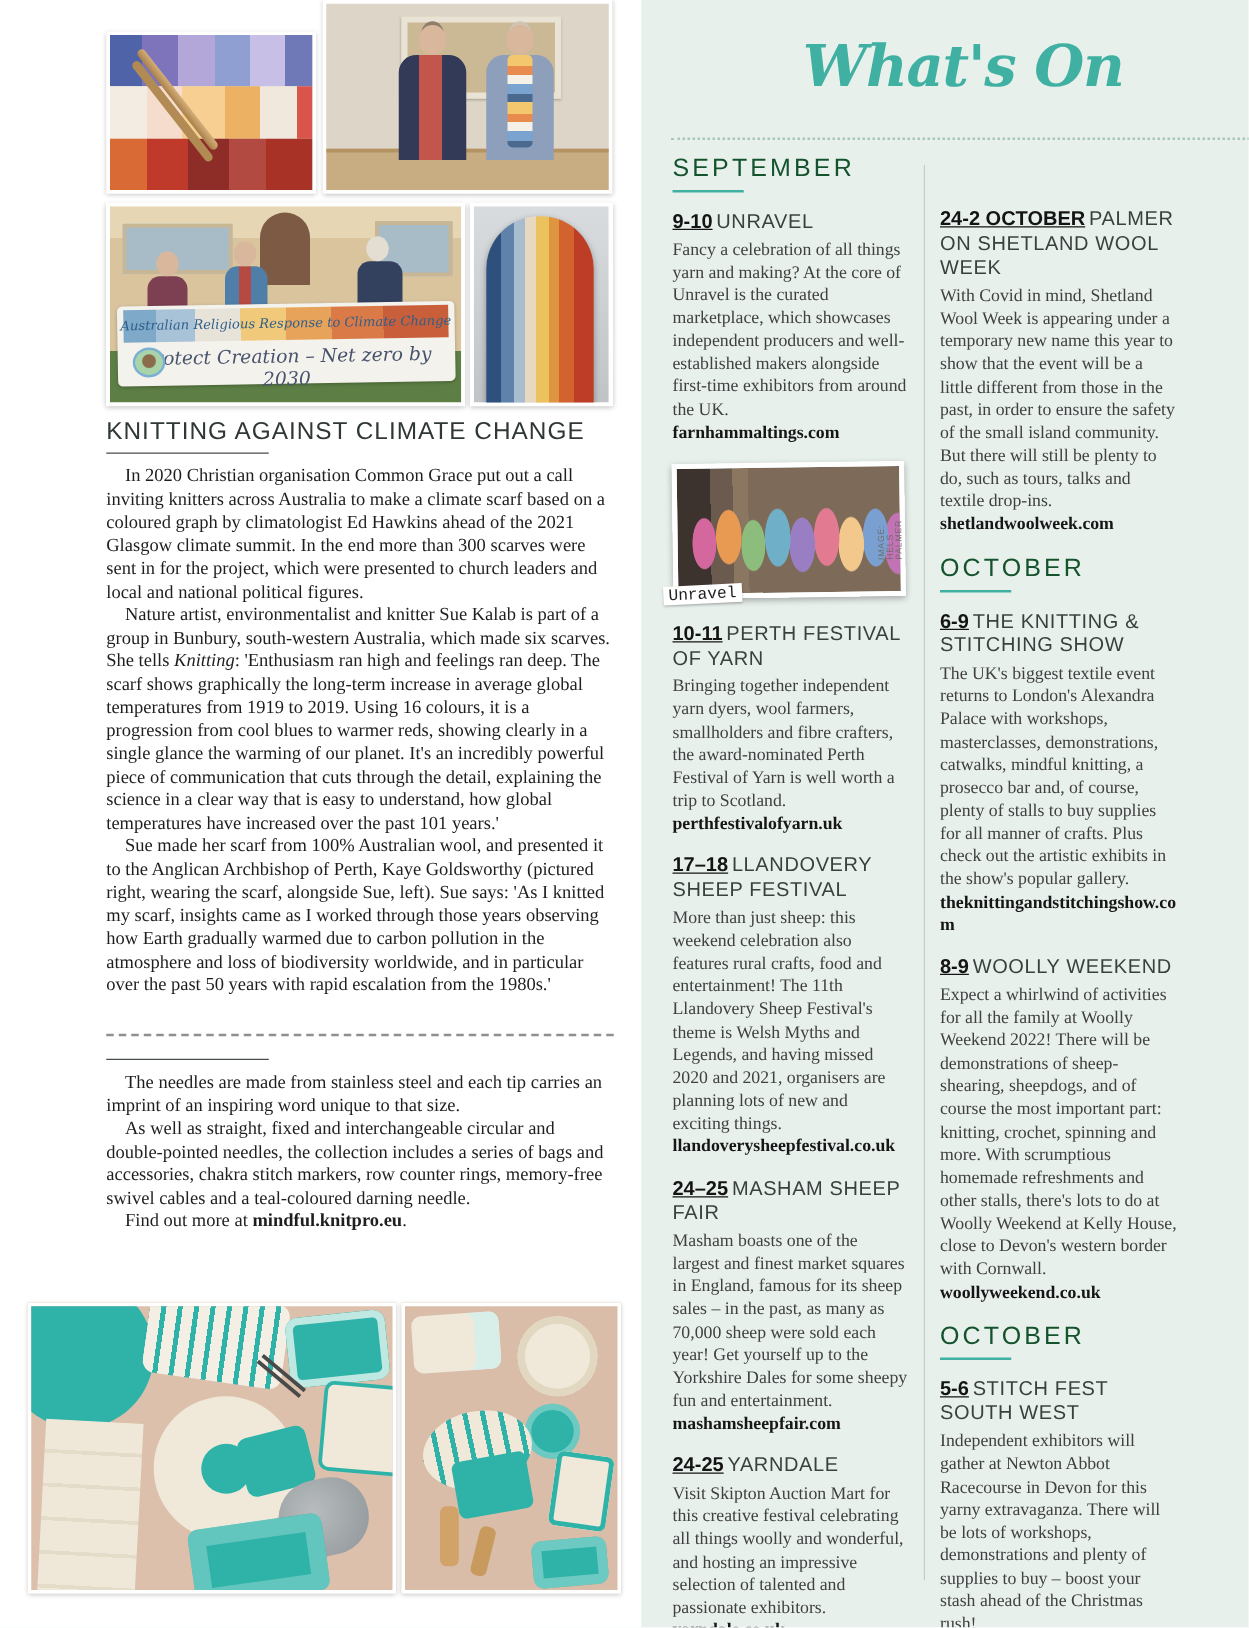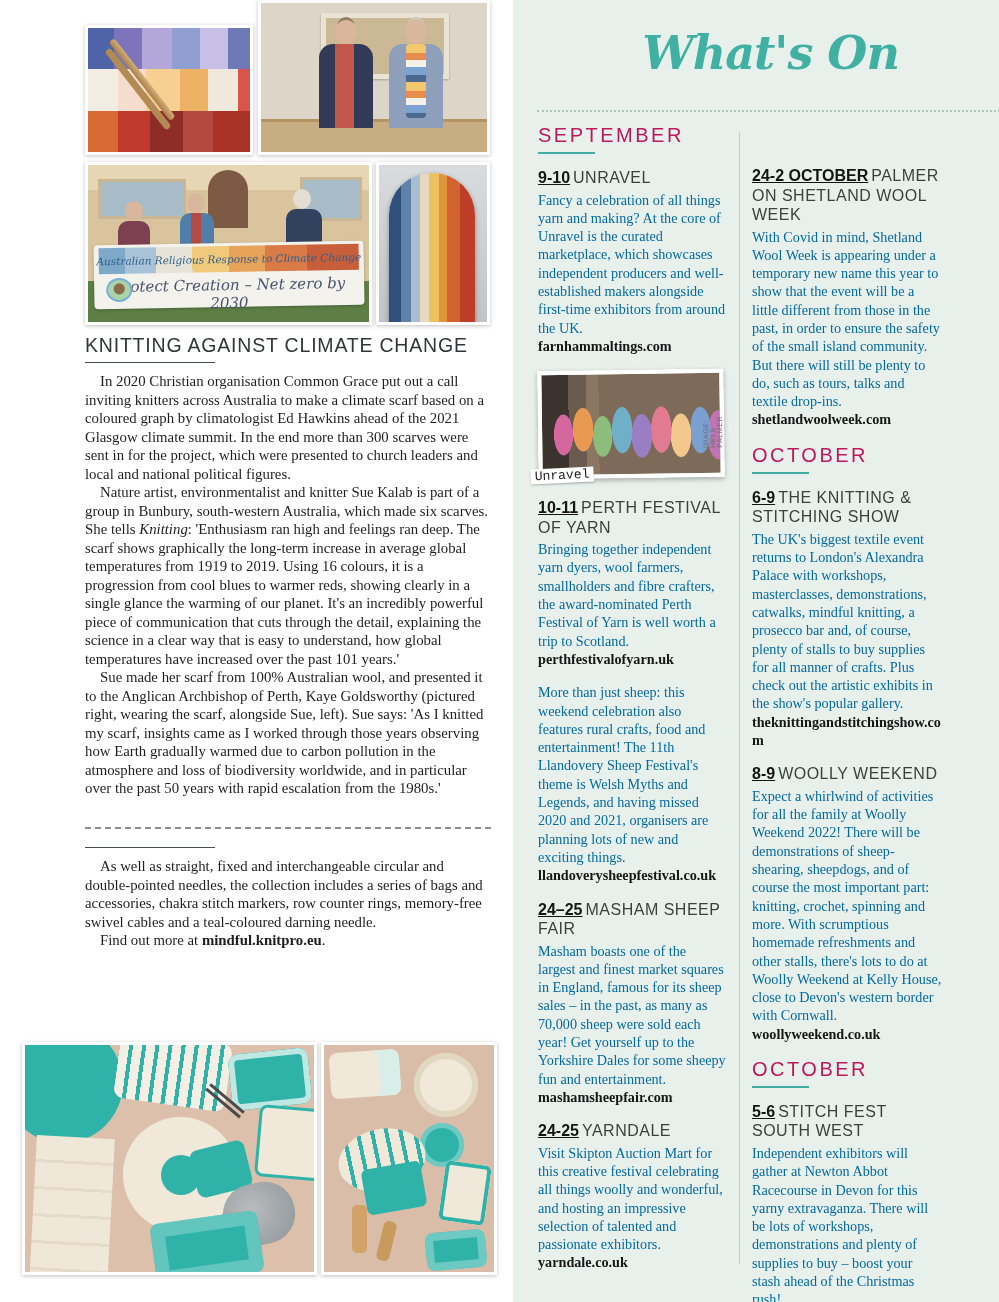--- a/index.html
+++ b/index.html
@@ -83,30 +83,30 @@
 
   
   #whatson{position:absolute;left:513px;top:0;width:515px;height:1302px;background:#e8f0ec;}
   .wo-title{position:absolute;top:26px;left:0;width:100%;text-align:center;
      font:italic 700 46px "DejaVu Serif",serif;color:#3fb0a2;letter-spacing:-1px;}
   .wo-dotted{position:absolute;left:24px;right:24px;top:110px;border-top:2px dotted #a9c6bc;}
   .wo-divider{position:absolute;left:226px;top:132px;height:1132px;width:1px;background:#c3cec8;}
   .wo-col{position:absolute;box-sizing:border-box;}
   .wo-col-l{left:25px;top:124px;width:188px;}
   .wo-col-r{left:239px;top:166px;width:191px;}
-  .wo-head{font:400 20px "Liberation Sans",sans-serif;letter-spacing:2.5px;color:#be185d;}
+  .wo-head{font:400 20px "Liberation Sans",sans-serif;letter-spacing:2.5px;color:#14532d;}
   .wo-head-rule{width:57px;border-top:2px solid #3fb0a2;margin:5px 0 0;}
   .wo-col-l > .wo-events{margin-top:14px;}
   .wo-col-r .wo-head{margin-top:4px;}
   .wo-col-r .wo-head-rule{margin-bottom:14px;}
   .event{margin-bottom:15px;}
   .ev-title{font-family:"Liberation Sans",sans-serif;font-size:16px;line-height:19.5px;
      letter-spacing:.5px;color:#3a403e;margin-bottom:3px;}
   .ev-date{font-weight:700;color:#141414;margin-right:3px;letter-spacing:0;text-decoration:underline;}
-  .ev-body{margin:0;font-size:14.2px;line-height:18.3px;color:#0369a1;}
+  .ev-body{margin:0;font-size:14.2px;line-height:18.3px;color:#404040;}
   .ev-link{font-size:14.2px;line-height:18.3px;font-weight:700;color:#161616;word-break:break-all;}
 
   
   .wo-image{position:relative;width:178px;height:100px;border:4px solid #fff;box-sizing:content-box;
      box-shadow:0 2px 5px rgba(0,0,0,.3);transform:rotate(-.8deg);margin:6px 0 20px;
      background:
        radial-gradient(14px 30px at 12% 60%, #d4689e 0 66%, transparent 70%),
        radial-gradient(15px 32px at 23% 55%, #e89a52 0 66%, transparent 70%),
        radial-gradient(14px 30px at 34% 62%, #8cbd7c 0 66%, transparent 70%),
        radial-gradient(15px 34px at 45% 56%, #6fb0c8 0 66%, transparent 70%),
@@ -165,20 +165,21 @@
     <div class="h-rule"></div>
     <p class="ind">In 2020 Christian organisation Common Grace put out a call inviting knitters across Australia to make a climate scarf based on a coloured graph by climatologist Ed Hawkins ahead of the 2021 Glasgow climate summit. In the end more than 300 scarves were sent in for the project, which were presented to church leaders and local and national political figures.</p>
     <p class="ind"><span>Nature artist, environmentalist and knitter Sue Kalab is part of a group in Bunbury, south-western Australia, which made six scarves. She tells </span><i>Knitting</i><span>: 'Enthusiasm ran high and feelings ran deep. The scarf shows graphically the long-term increase in average global temperatures from 1919 to 2019. Using 16 colours, it is a progression from cool blues to warmer reds, showing clearly in a single glance the warming of our planet. It's an incredibly powerful piece of communication that cuts through the detail, explaining the science in a clear way that is easy to understand, how global temperatures have increased over the past 101 years.'</span></p>
     <p class="ind">Sue made her scarf from 100% Australian wool, and presented it to the Anglican Archbishop of Perth, Kaye Goldsworthy (pictured right, wearing the scarf, alongside Sue, left). Sue says: 'As I knitted my scarf, insights came as I worked through those years observing how Earth gradually warmed due to carbon pollution in the atmosphere and loss of biodiversity worldwide, and in particular over the past 50 years with rapid escalation from the 1980s.'</p>
   </section>
 
   <div class="dash-divider"></div>
 
   <section class="article" id="article2">
     <div class="h-rule"></div>
+    <p class="ind">The needles are made from stainless steel and each tip carries an imprint of an inspiring word unique to that size.</p>
     <p class="ind">As well as straight, fixed and interchangeable circular and double-pointed needles, the collection includes a series of bags and accessories, chakra stitch markers, row counter rings, memory-free swivel cables and a teal-coloured darning needle.</p>
     <p class="ind"><span>Find out more at </span><b>mindful.knitpro.eu</b><span>.</span></p>
   </section>
 
   <div class="photo" id="ph-knit-l">
     <div class="ks teal" style="left:-22px;top:-22px;width:120px;height:120px;border-radius:50%;"></div>
     <div class="ks cream" style="left:8px;top:92px;width:78px;height:150px;transform:rotate(3deg);background:repeating-linear-gradient(180deg,#efe8d8 0 24px,#e4dcc8 24px 27px);"></div>
     <div class="ks cream" style="left:92px;top:-8px;width:112px;height:68px;border-radius:10px;transform:rotate(8deg);background:repeating-linear-gradient(90deg,#f4efe4 0 9px,#2fb3a9 9px 13px);"></div>
     <div class="ks teal" style="left:205px;top:6px;width:80px;height:56px;border-radius:10px;transform:rotate(-6deg);box-shadow:inset 0 0 0 6px #bfe8e2;"></div>
     <div class="ks cream" style="left:98px;top:72px;width:115px;height:115px;border-radius:50%;"></div>
@@ -224,20 +225,21 @@
           <div class="chip">Unravel</div>
         </div>
 
         <div class="event">
           <div class="ev-title"><span class="ev-date">10-11</span><span class="ev-name">PERTH FESTIVAL OF YARN</span></div>
           <p class="ev-body">Bringing together independent yarn dyers, wool farmers, smallholders and fibre crafters, the award-nominated Perth Festival of Yarn is well worth a trip to Scotland.</p>
           <div class="ev-link">perthfestivalofyarn.uk</div>
         </div>
 
         <div class="event">
+          <div class="ev-title"><span class="ev-date">17–18</span><span class="ev-name">LLANDOVERY SHEEP FESTIVAL</span></div>
           <p class="ev-body">More than just sheep: this weekend celebration also features rural crafts, food and entertainment! The 11th Llandovery Sheep Festival's theme is Welsh Myths and Legends, and having missed 2020 and 2021, organisers are planning lots of new and exciting things.</p>
           <div class="ev-link">llandoverysheepfestival.co.uk</div>
         </div>
 
         <div class="event">
           <div class="ev-title"><span class="ev-date">24–25</span><span class="ev-name">MASHAM SHEEP FAIR</span></div>
           <p class="ev-body">Masham boasts one of the largest and finest market squares in England, famous for its sheep sales – in the past, as many as 70,000 sheep were sold each year! Get yourself up to the Yorkshire Dales for some sheepy fun and entertainment.</p>
           <div class="ev-link">mashamsheepfair.com</div>
         </div>
 

